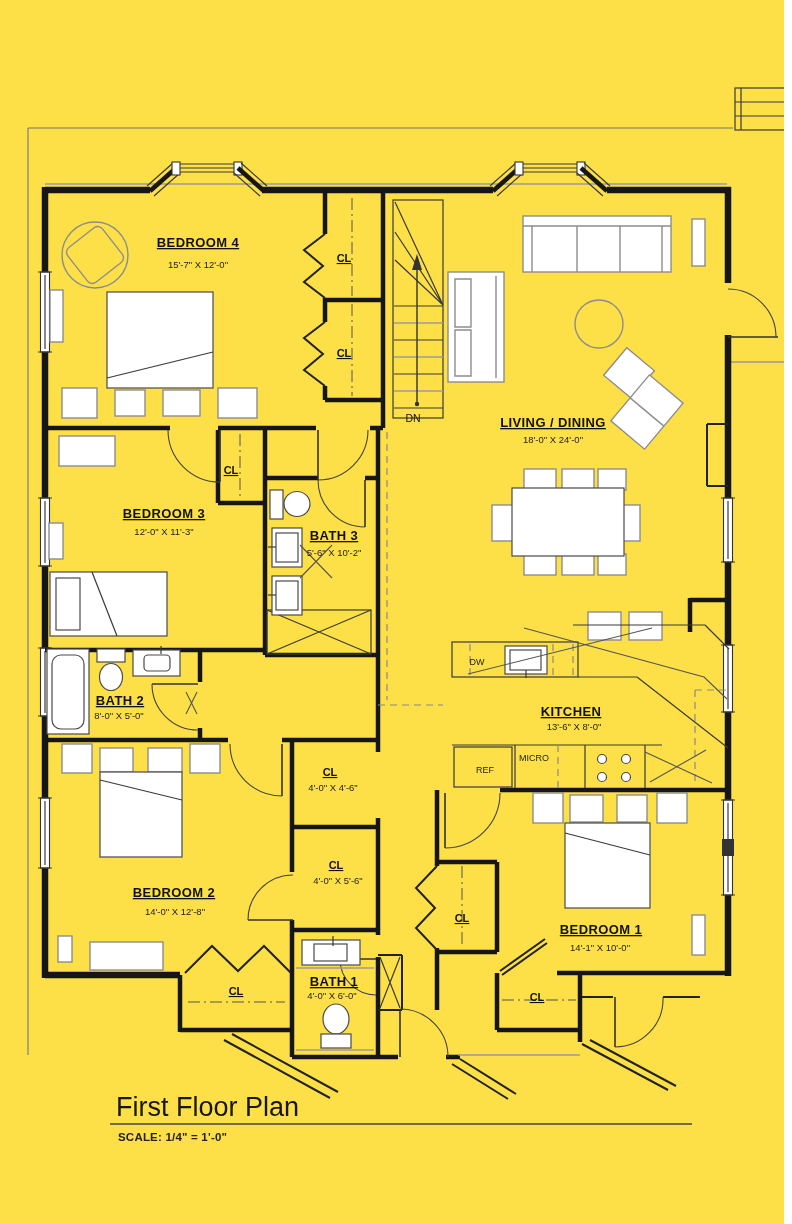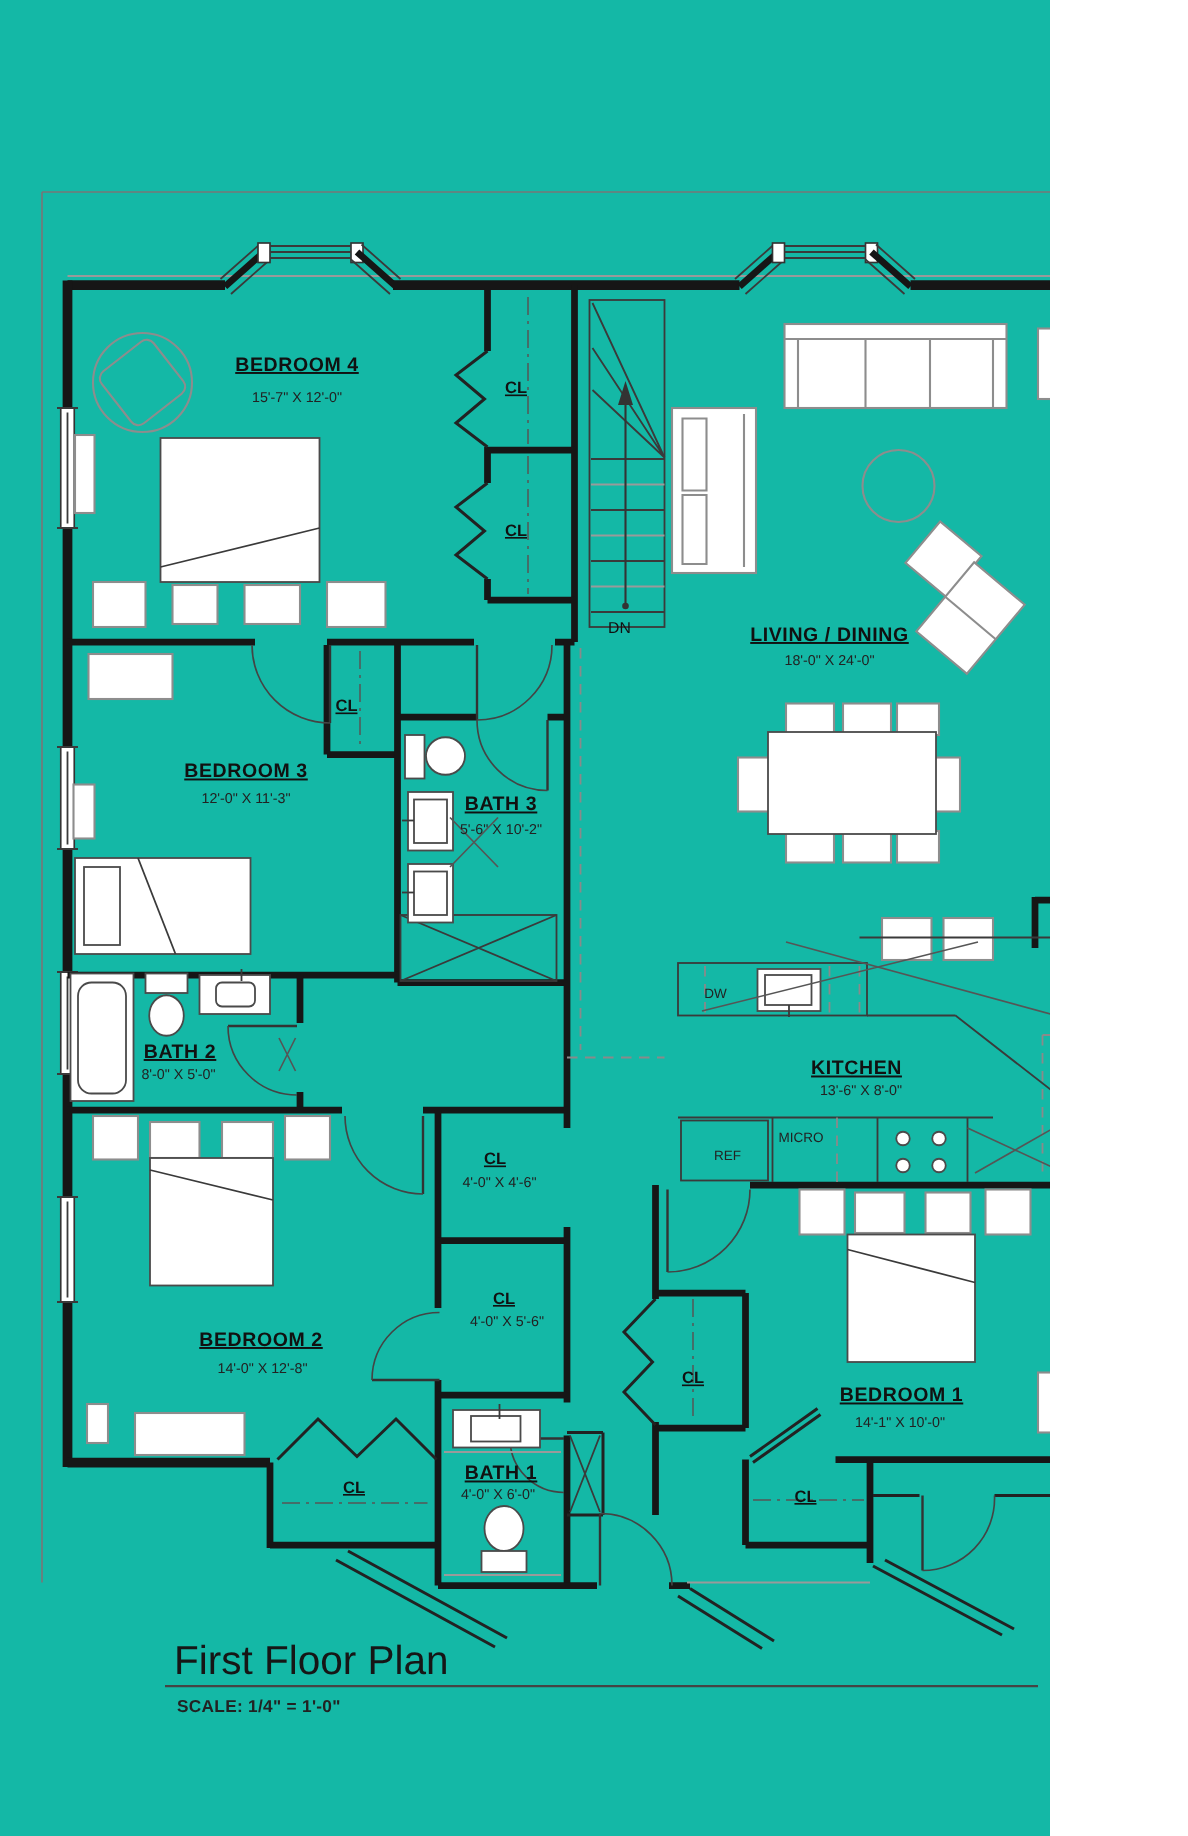--- a/index.html
+++ b/index.html
@@ -1,16 +1,16 @@
 <!DOCTYPE html>
 <html><head>
 <meta charset="utf-8">
 <style>
   html,body{margin:0;padding:0;background:#fff;}
-  #sheet{position:relative;width:700px;height:1224px;background:#14b8a6;overflow:hidden;
+  #sheet{position:relative;width:784px;height:1224px;background:#fde047;overflow:hidden;
          font-family:"Liberation Sans", sans-serif;}
   svg{position:absolute;left:0;top:0;}
   
   .w6{stroke:#161616;stroke-width:6.5;fill:none;stroke-linecap:butt;}
   .w4{stroke:#161616;stroke-width:4.5;fill:none;stroke-linecap:butt;}
   .w2{stroke:#222;stroke-width:2;fill:none;}
   .ln{stroke:#3a3a3a;stroke-width:1.2;fill:none;}
   .scb{stroke:#555;stroke-width:1.1;fill:none;}
   .fn{stroke:#8d8d8d;stroke-width:1.4;fill:#ffffff;}
   .fnl{stroke:#8d8d8d;stroke-width:1.4;fill:none;}

